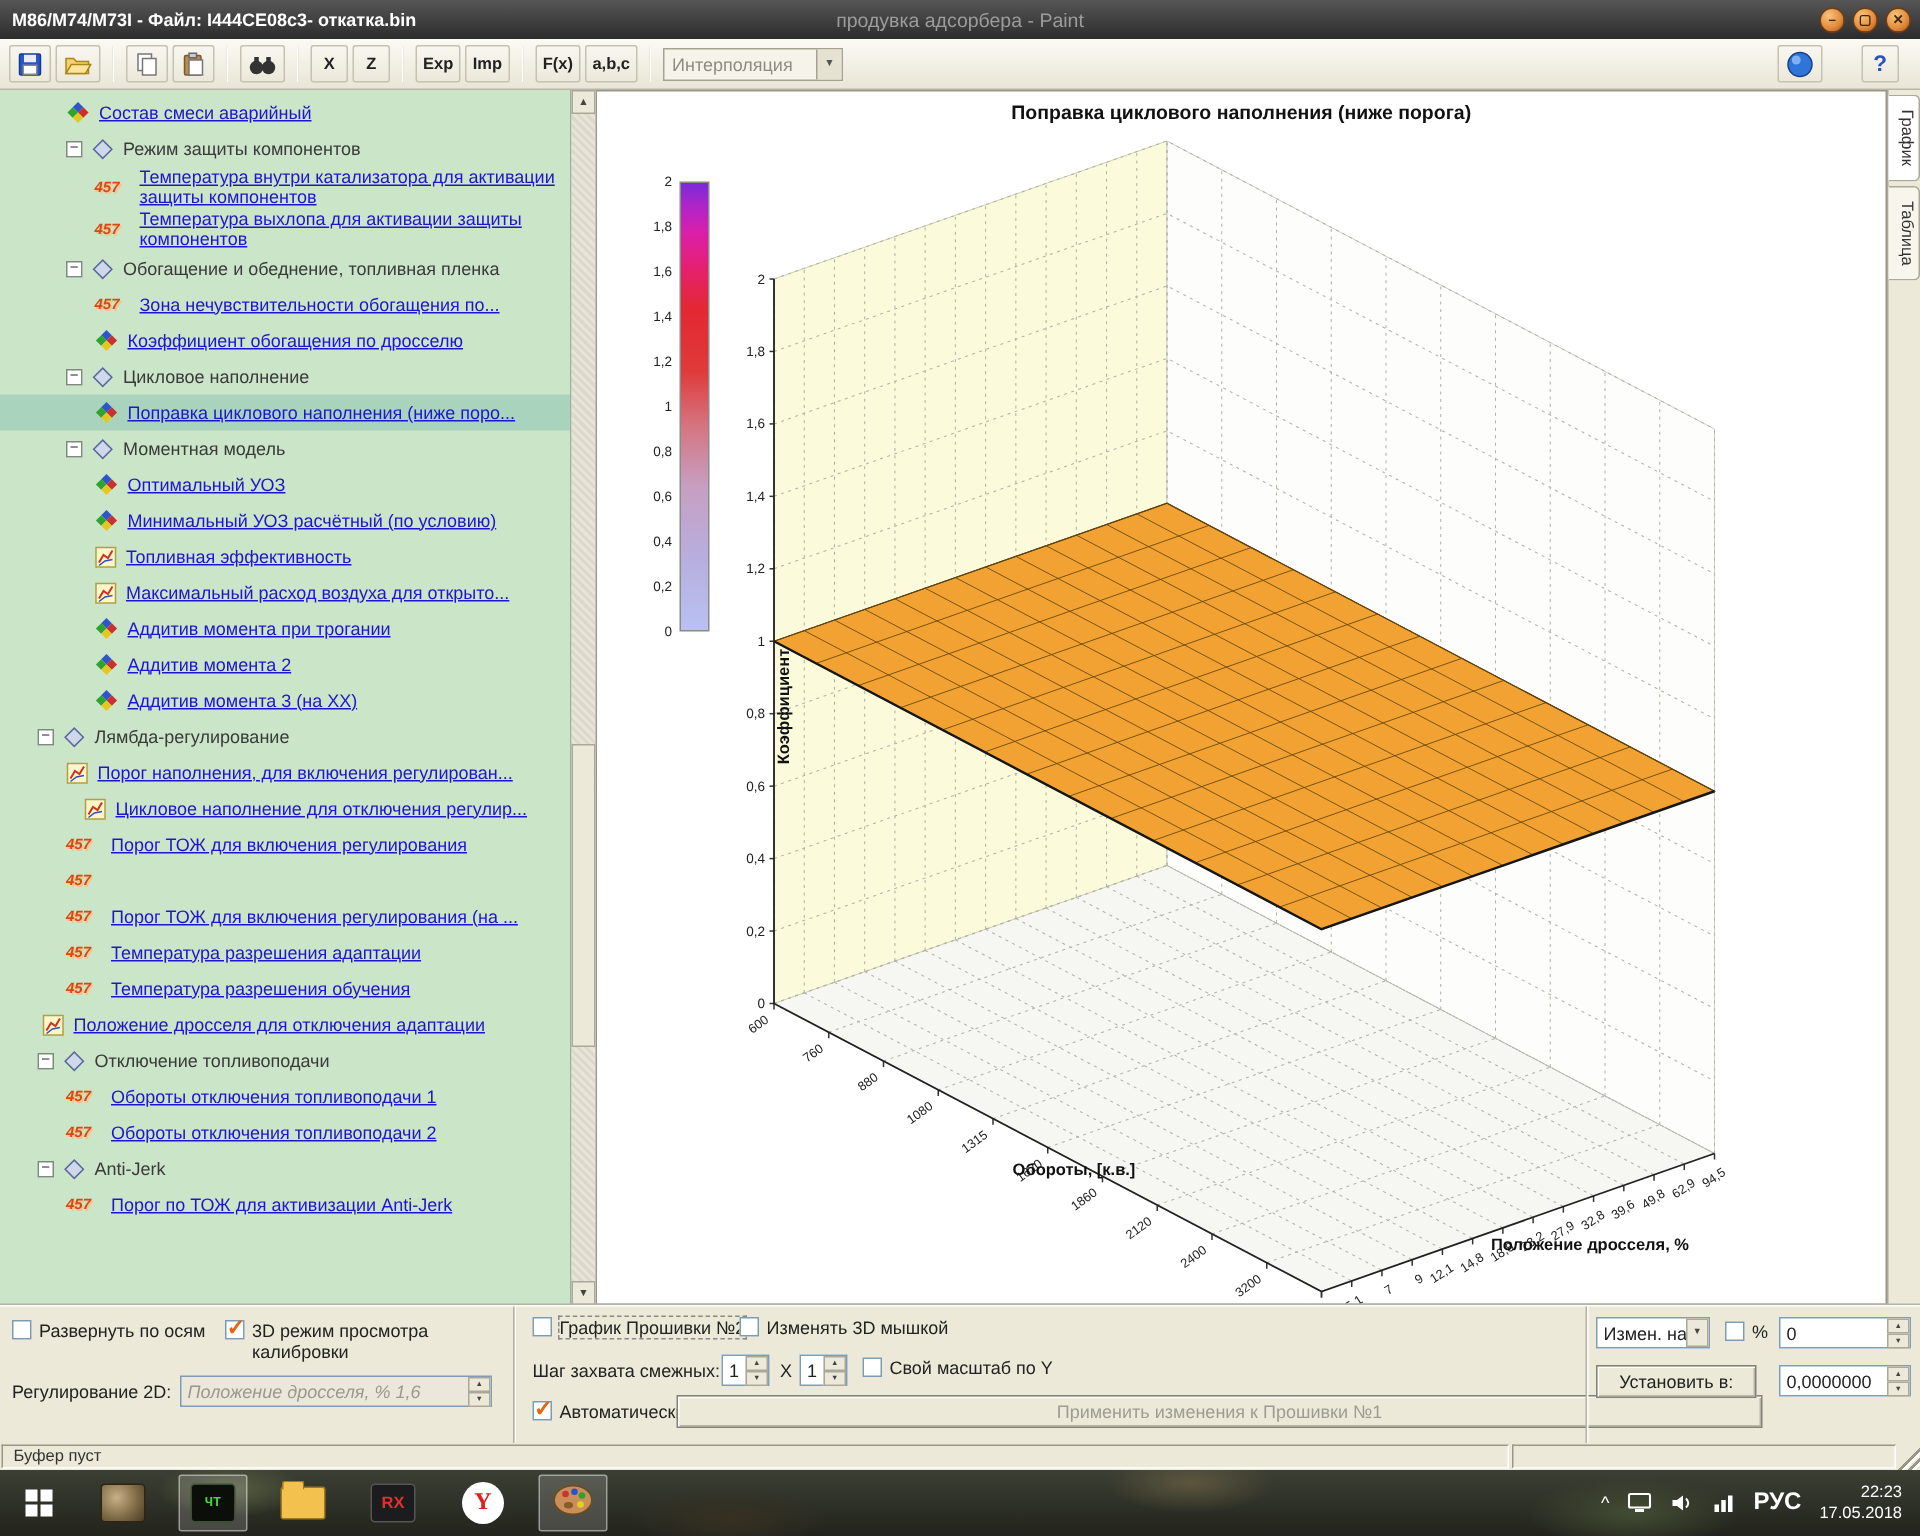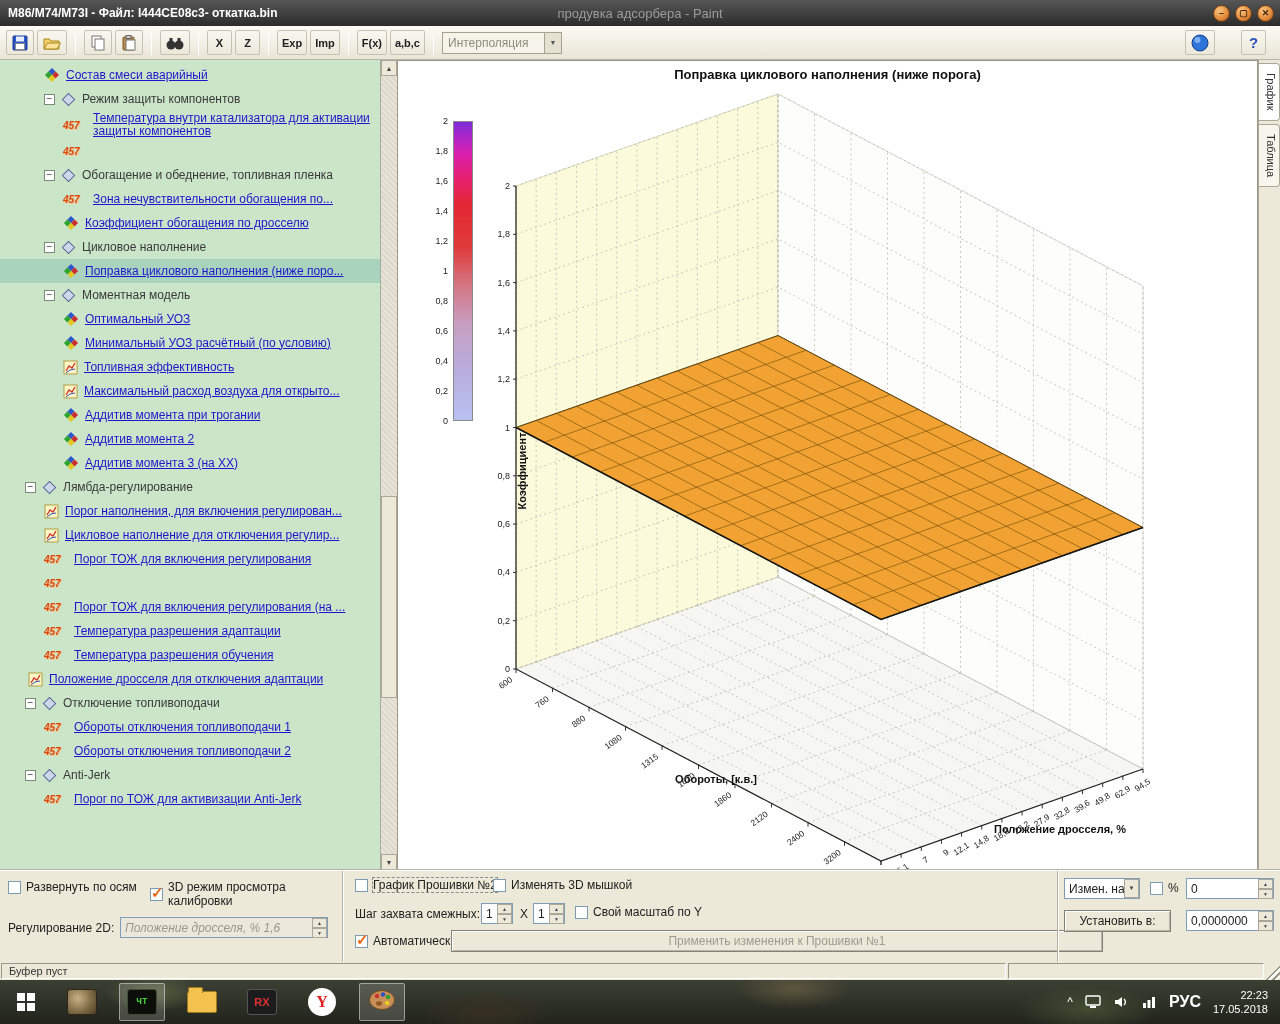--- a/index.html
+++ b/index.html
@@ -52,21 +52,21 @@
 .side-tabs{width:22px;background:#ece9d8;border-left:1px solid #aca899;display:flex;flex-direction:column;gap:3px;padding-top:3px;}
 .side-tab{writing-mode:vertical-rl;font-size:11px;color:#333;background:#f7f5ec;border:1px solid #aca899;border-left:none;border-radius:0 4px 4px 0;padding:9px 2px;}
 .side-tab.active{background:#fff;}
 
 
 .bottom-panel{position:absolute;top:870px;left:0;width:1280px;height:92px;background:#ece9d8;border-top:1px solid #fff;box-shadow:0 -1px 0 #b5b2a5;}
 .bp-zone{position:absolute;top:0;height:92px;}
 .bp-left{left:0;width:342px;}
 .bp-mid{left:342px;width:715px;border-left:1px solid #b5b2a5;box-shadow:inset 1px 0 0 #fff;}
 .bp-right{left:1057px;width:223px;border-left:1px solid #b5b2a5;box-shadow:inset 1px 0 0 #fff;}
-.chk{position:absolute;display:flex;align-items:center;gap:5px;font-size:12px;color:#222;}
+.chk{position:absolute;display:flex;gap:5px;font-size:12px;color:#222;}
 .box{width:13px;height:13px;border:1px solid #7c9cb4;background:#fff;position:relative;flex:none;}
 .box.checked::after{content:"✓";position:absolute;left:0;top:-5px;font-size:15px;font-weight:bold;color:#e8650f;}
 .lbl{position:absolute;font-size:12px;color:#222;}
 .field{position:absolute;height:21px;background:#fff;border:1px solid #7f9db9;display:flex;align-items:center;}
 .field.disabled{background:#ebe8db;font-style:italic;}
 .field .ftext{flex:1;padding:0 4px;font-size:12px;color:#222;white-space:nowrap;overflow:hidden;}
 .field.disabled .ftext{color:#9a988c;}
 .spin{width:15px;height:100%;display:flex;flex-direction:column;flex:none;}
 .spin b{flex:1;background:#ece9d8;border:1px solid #aca899;font-size:5px;line-height:8px;text-align:center;color:#444;font-weight:normal;}
 .pbtn{position:absolute;height:22px;background:#ece9d8;border:1px solid #848278;box-shadow:inset 1px 1px 0 #fff,inset -1px -1px 0 #b8b5a8;font-size:12px;color:#222;display:flex;align-items:center;justify-content:center;}
@@ -219,20 +219,21 @@
             </svg>
           </span>
           <span class="tlabel">Режим защиты компонентов</span>
         </div>
         <div class="trow link" style="padding-left: 63px;">
           <span class="ticon num457">457</span>
           <span class="tlabel">Температура внутри катализатора для активации защиты компонентов</span>
         </div>
         <div class="trow link" style="padding-left: 63px;">
           <span class="ticon num457">457</span>
+          <span class="tlabel">Температура выхлопа для активации защиты компонентов</span>
         </div>
         <div class="trow group" style="padding-left: 44px;">
           <span class="expander">−</span>
           <span class="ticon">
             <svg width="15" height="15" viewBox="0 0 15 15">
               <rect x="3.2" y="3.2" width="8.6" height="8.6" transform="rotate(45 7.5 7.5)" fill="#cfd8ea" stroke="#58689a"></rect>
             </svg>
           </span>
           <span class="tlabel">Обогащение и обеднение, топливная пленка</span>
         </div>
@@ -381,21 +382,21 @@
         <div class="trow link" style="padding-left: 44px;">
           <span class="ticon">
             <svg width="15" height="15">
               <rect x="1" y="1" width="13" height="13" fill="#fdf6c8" stroke="#b0a040"></rect>
               <polyline points="3,11 6,6 9,8 12,3" fill="none" stroke="#d03020" stroke-width="1.3"></polyline>
               <polyline points="3,13 7,10 12,9" fill="none" stroke="#3050c0" stroke-width="1"></polyline>
             </svg>
           </span>
           <span class="tlabel">Порог наполнения, для включения регулирован...</span>
         </div>
-        <div class="trow link" style="padding-left: 44px;">
+        <div class="trow link" style="padding-left: 56px;">
           <span class="ticon">
             <svg width="15" height="15">
               <rect x="1" y="1" width="13" height="13" fill="#fdf6c8" stroke="#b0a040"></rect>
               <polyline points="3,11 6,6 9,8 12,3" fill="none" stroke="#d03020" stroke-width="1.3"></polyline>
               <polyline points="3,13 7,10 12,9" fill="none" stroke="#3050c0" stroke-width="1"></polyline>
             </svg>
           </span>
           <span class="tlabel">Цикловое наполнение для отключения регулир...</span>
         </div>
         <div class="trow link" style="padding-left: 44px;">
@@ -708,21 +709,21 @@
           </span>
       </div>
       <label class="chk" style="left:232px;top:34px">
         <span class="box"></span>
         <span>Свой масштаб по Y</span>
       </label>
       <label class="chk" style="left:12px;top:63px">
         <span class="box checked"></span>
         <span>Автоматически</span>
       </label>
-      <div class="pbtn disabled" style="left:108px;top:59px;width:652px">Применить изменения к Прошивки №1</div>
+      <div class="pbtn disabled" style="left:108px;top:59px;width:724px">Применить изменения к Прошивки №1</div>
     </div>
 
     <div class="bp-zone bp-right">
       <div class="field" style="left:6px;top:7px;width:76px">
         <span class="ftext">Измен. на:</span>
         <span class="spin">
             <b style="font-size:6px;line-height:17px">▼</b>
           </span>
       </div>
       <label class="chk" style="left:92px;top:10px">

